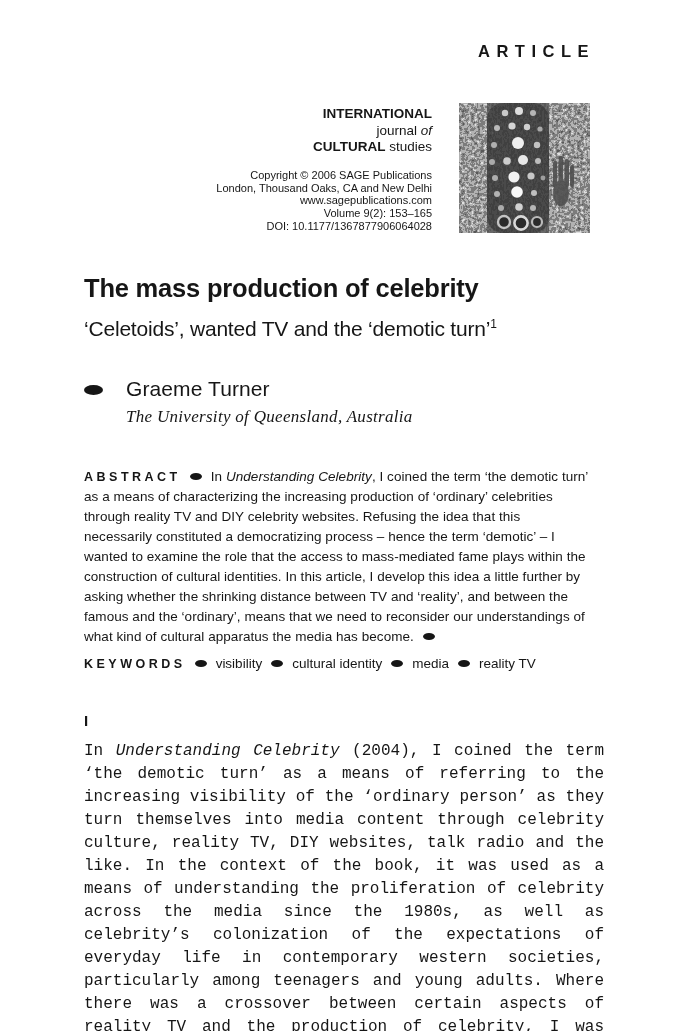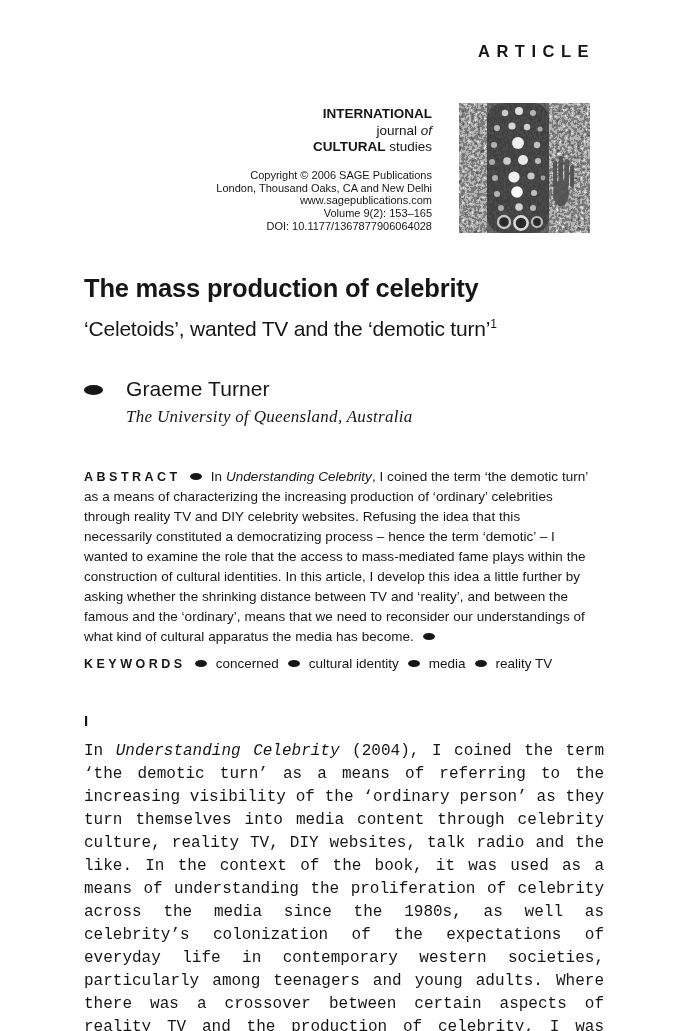--- a/index.html
+++ b/index.html
@@ -236,21 +236,21 @@
       <span class="author-name">Graeme Turner</span>
     </div>
     <div class="author-affiliation">The University of Queensland, Australia</div>
   </div>
 
   <div class="abstract">
     <span class="small-caps-label">ABSTRACT</span><span class="dot-bullet"></span><span>In </span><span class="i">Understanding Celebrity</span><span>, I coined the term ‘the demotic turn’ as a means of characterizing the increasing production of ‘ordinary’ celebrities through reality TV and DIY celebrity websites. Refusing the idea that this necessarily constituted a democratizing process – hence the term ‘demotic’ – I wanted to examine the role that the access to mass-mediated fame plays within the construction of cultural identities. In this article, I develop this idea a little further by asking whether the shrinking distance between TV and ‘reality’, and between the famous and the ‘ordinary’, means that we need to reconsider our understandings of what kind of cultural apparatus the media has become.</span><span class="dot-bullet"></span>
   </div>
 
   <div class="keywords">
-    <span class="small-caps-label">KEYWORDS</span><span class="dot-bullet"></span><span>concerned</span><span class="dot-bullet"></span><span>cultural identity</span><span class="dot-bullet"></span><span>media</span><span class="dot-bullet"></span><span>reality TV</span>
+    <span class="small-caps-label">KEYWORDS</span><span class="dot-bullet"></span><span>visibility</span><span class="dot-bullet"></span><span>cultural identity</span><span class="dot-bullet"></span><span>media</span><span class="dot-bullet"></span><span>reality TV</span>
   </div>
 
   <div class="section-heading">I</div>
 
   <div class="body-text">
     <span>In </span><span class="i">Understanding Celebrity</span><span> (2004), I coined the term ‘the demotic turn’ as a means of referring to the increasing visibility of the ‘ordinary person’ as they turn themselves into media content through celebrity culture, reality TV, DIY websites, talk radio and the like. In the context of the book, it was used as a means of understanding the proliferation of celebrity across the media since the 1980s, as well as celebrity’s colonization of the expectations of everyday life in contemporary western societies, particularly among teenagers and young adults. Where there was a crossover between certain aspects of reality TV and the production of celebrity, I was concerned to</span>
   </div>
 
 </div>
 

